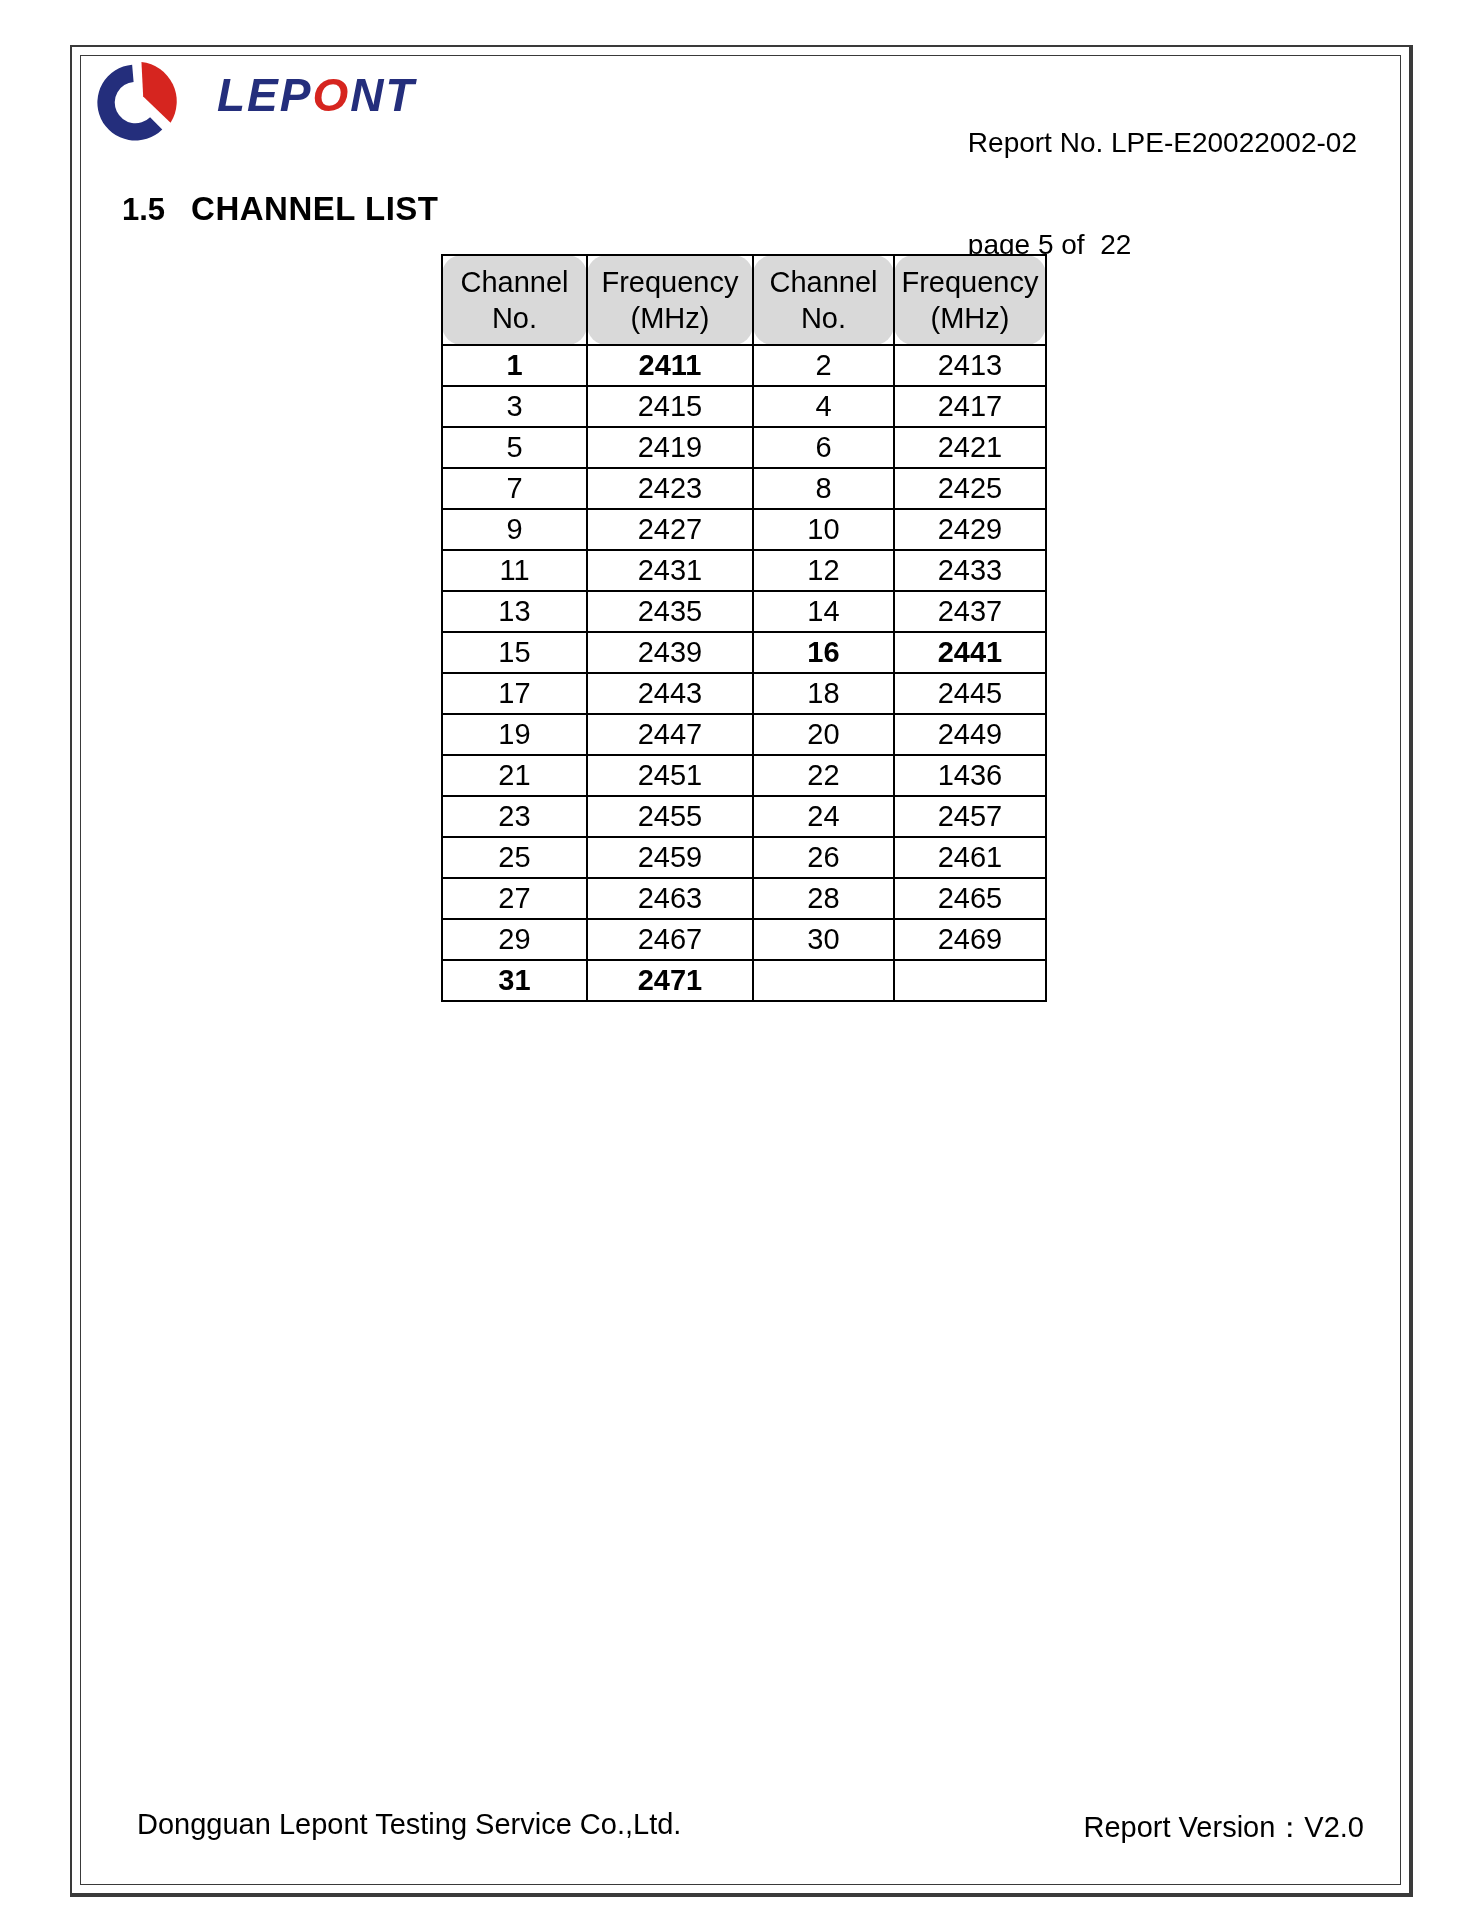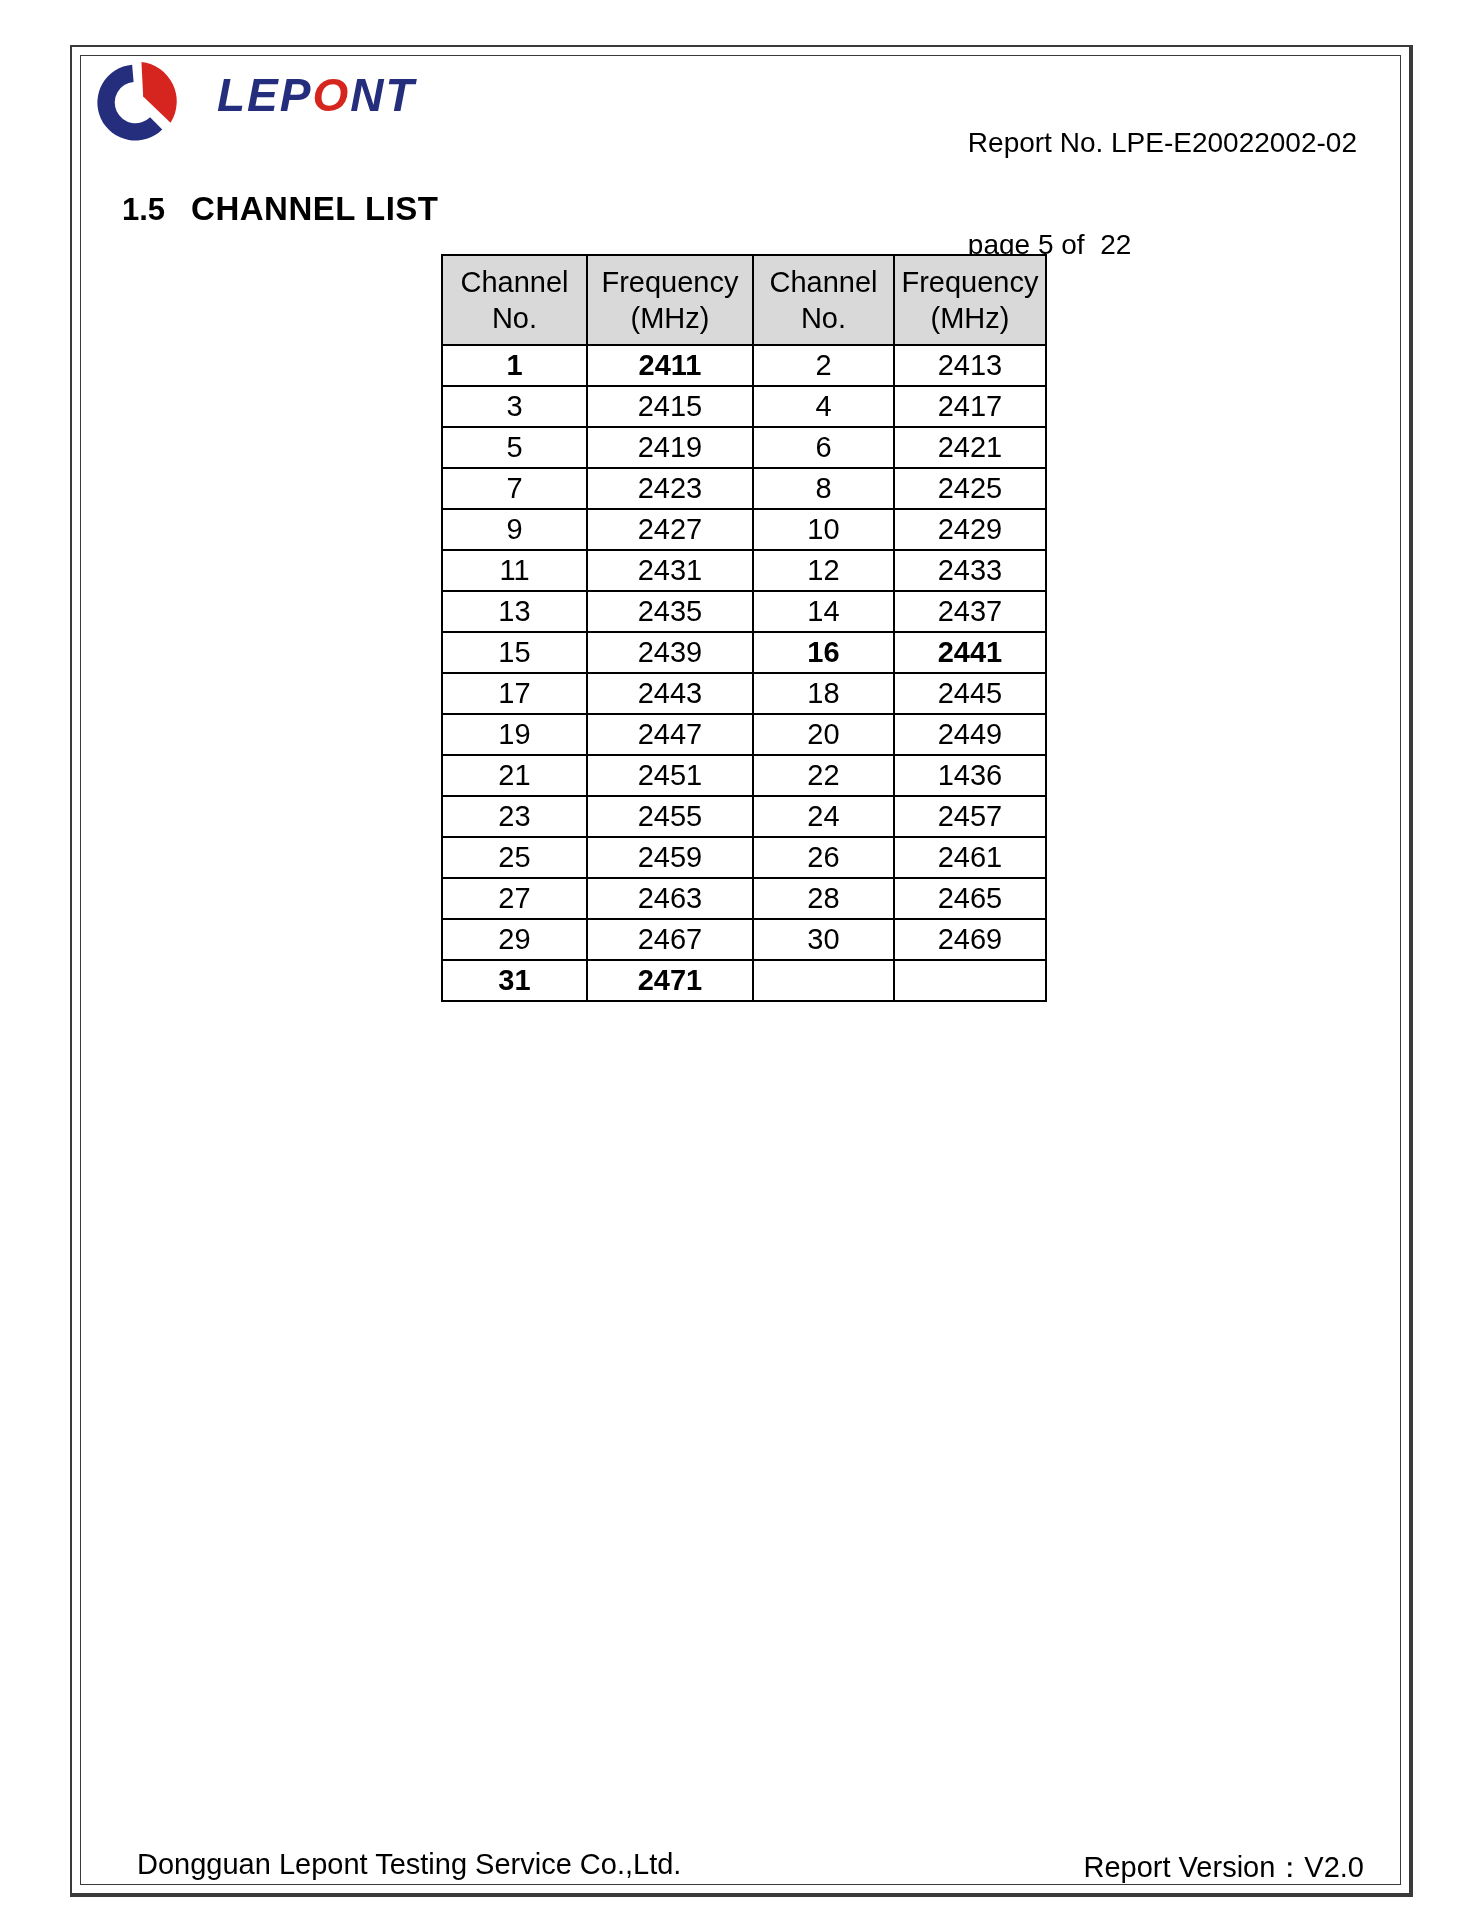--- a/index.html
+++ b/index.html
@@ -82,32 +82,32 @@
     border: 2px solid #000;
     text-align: center;
     vertical-align: middle;
     padding: 0;
   }
   table.channel-table th {
     background: #d9d9d9;
     font-weight: normal;
     height: 90px;
     line-height: 36px;
+    border-radius: 20px;
   }
   table.channel-table td { height: 41px; }
   table.channel-table td.bold { font-weight: bold; }
   
   .footer {
     position: absolute;
     left: 56px; right: 36px; top: 1752px;
     display: flex;
     justify-content: space-between;
     font-size: 29px;
     white-space: pre;
-    margin-top: 40px;
   }
 </style>
 </head>
 <body>
 
 <div class="page-frame">
   <div class="page-frame-inner">
 
     <svg class="logo-icon" viewBox="0 0 100 95" xmlns="http://www.w3.org/2000/svg" aria-hidden="true">
 

